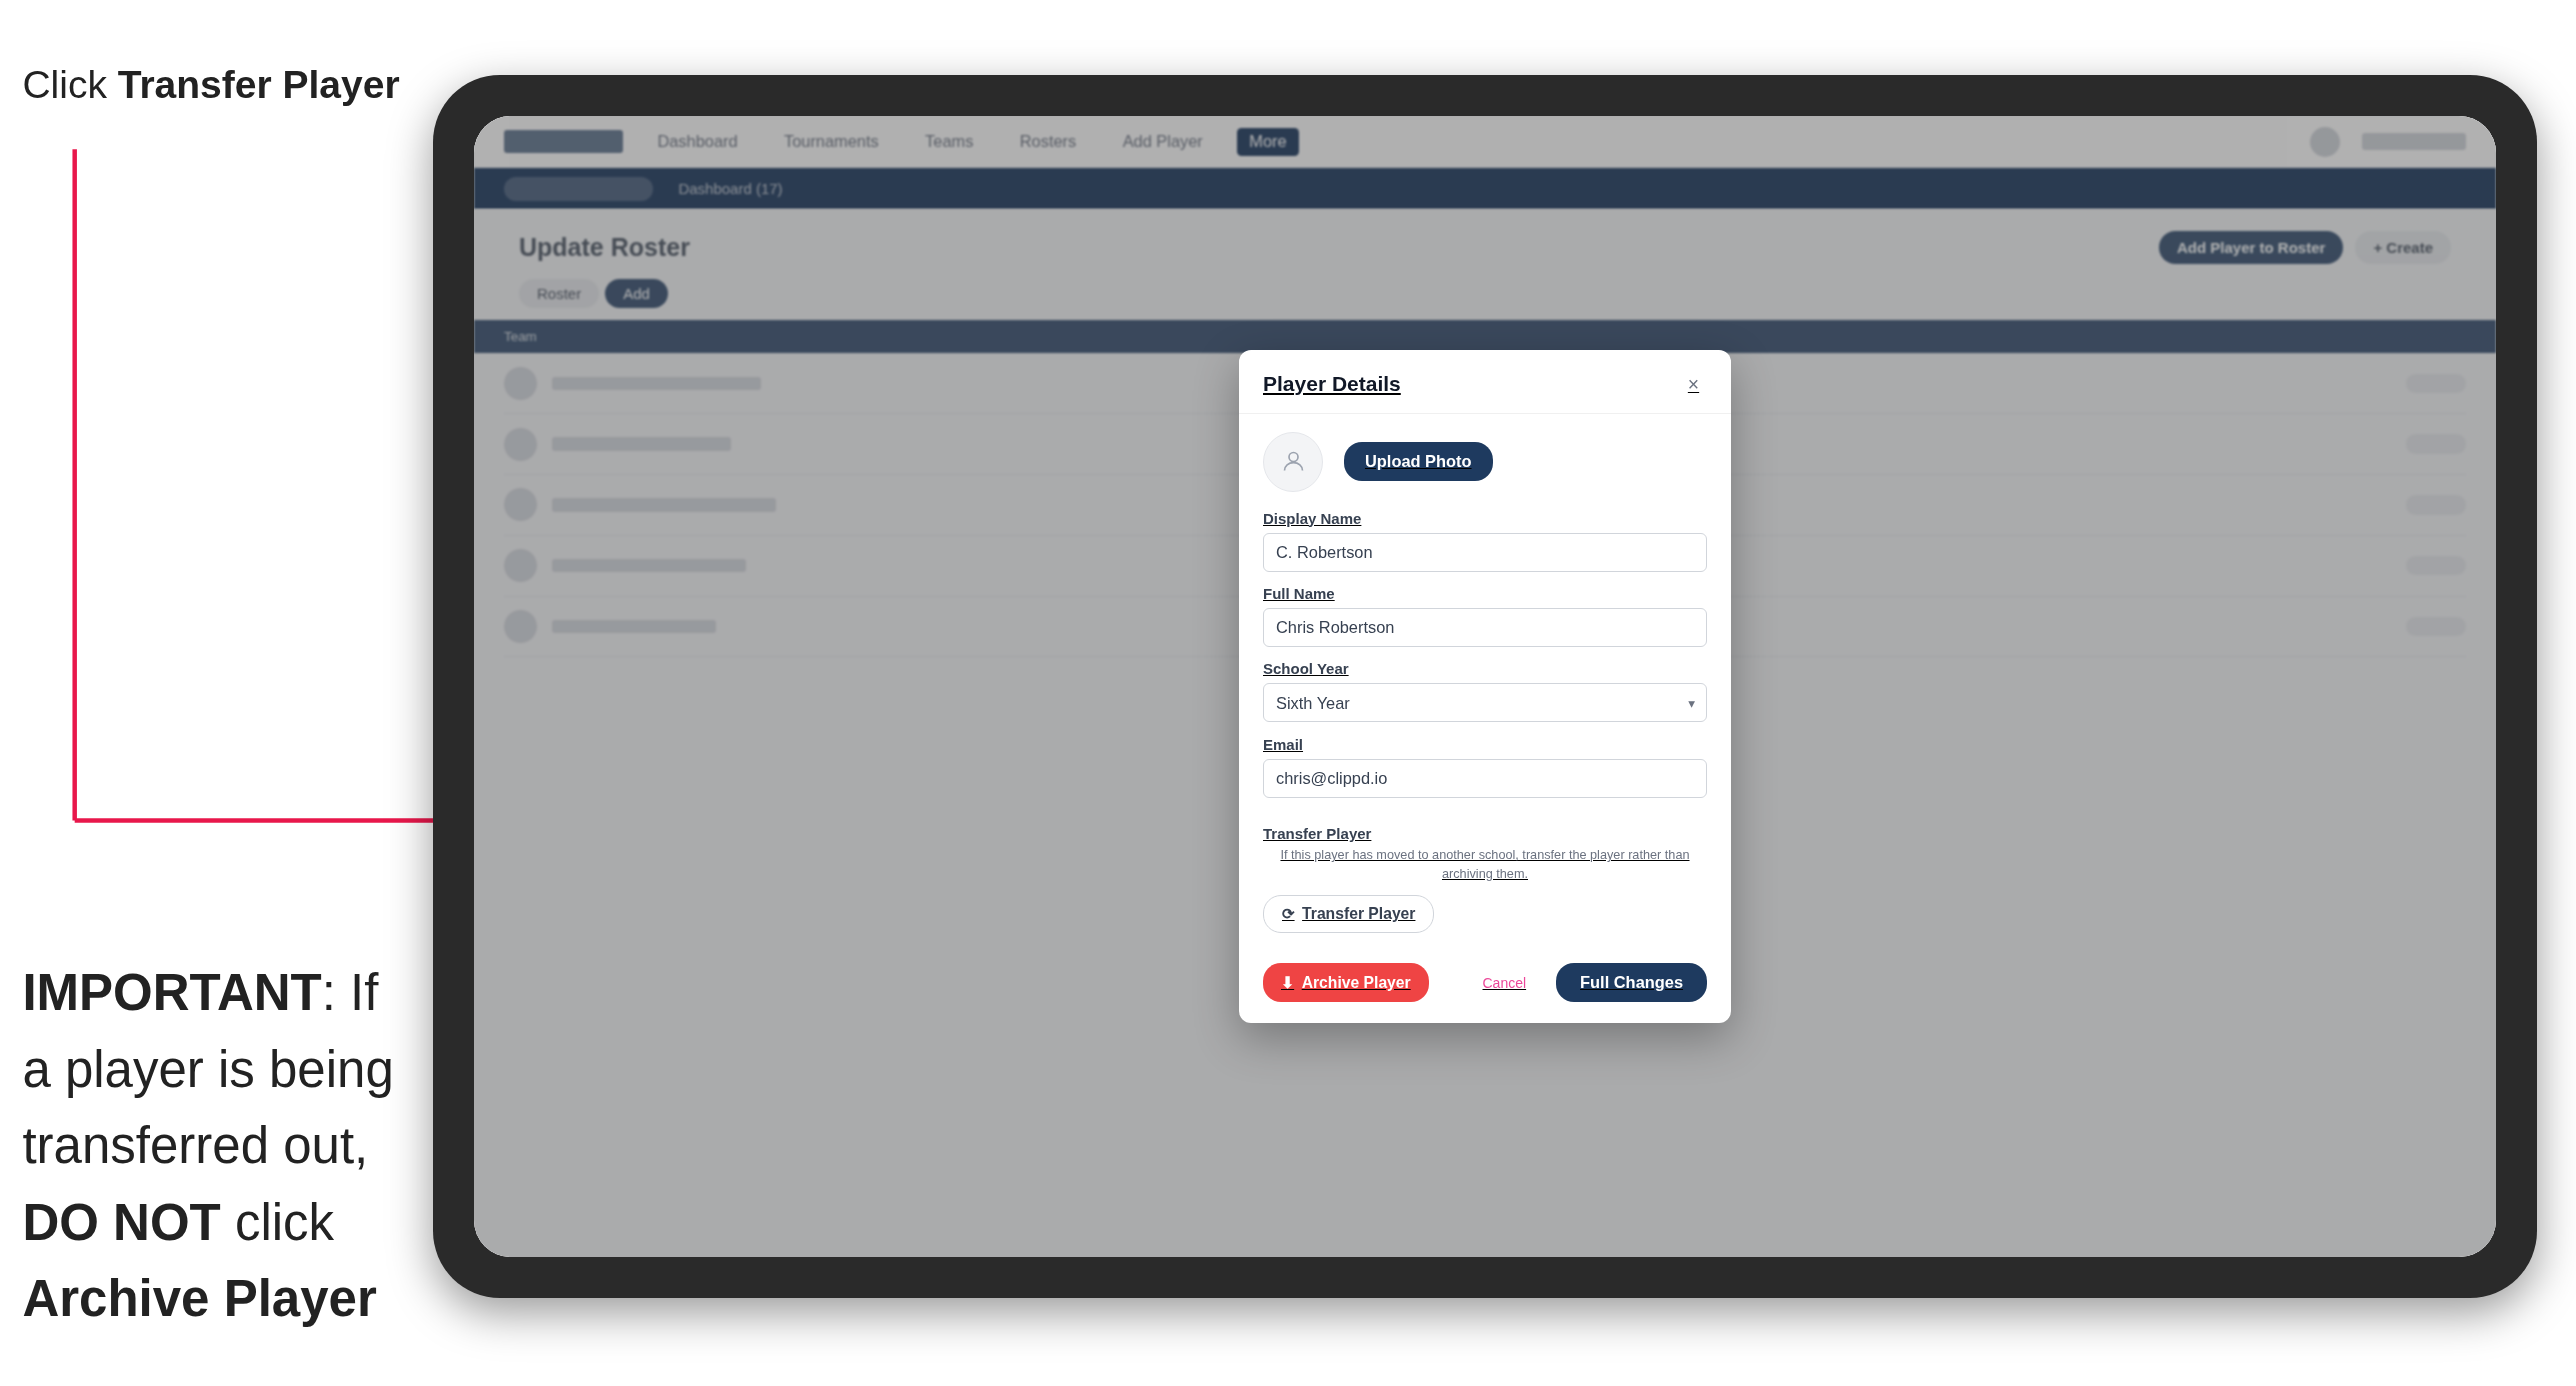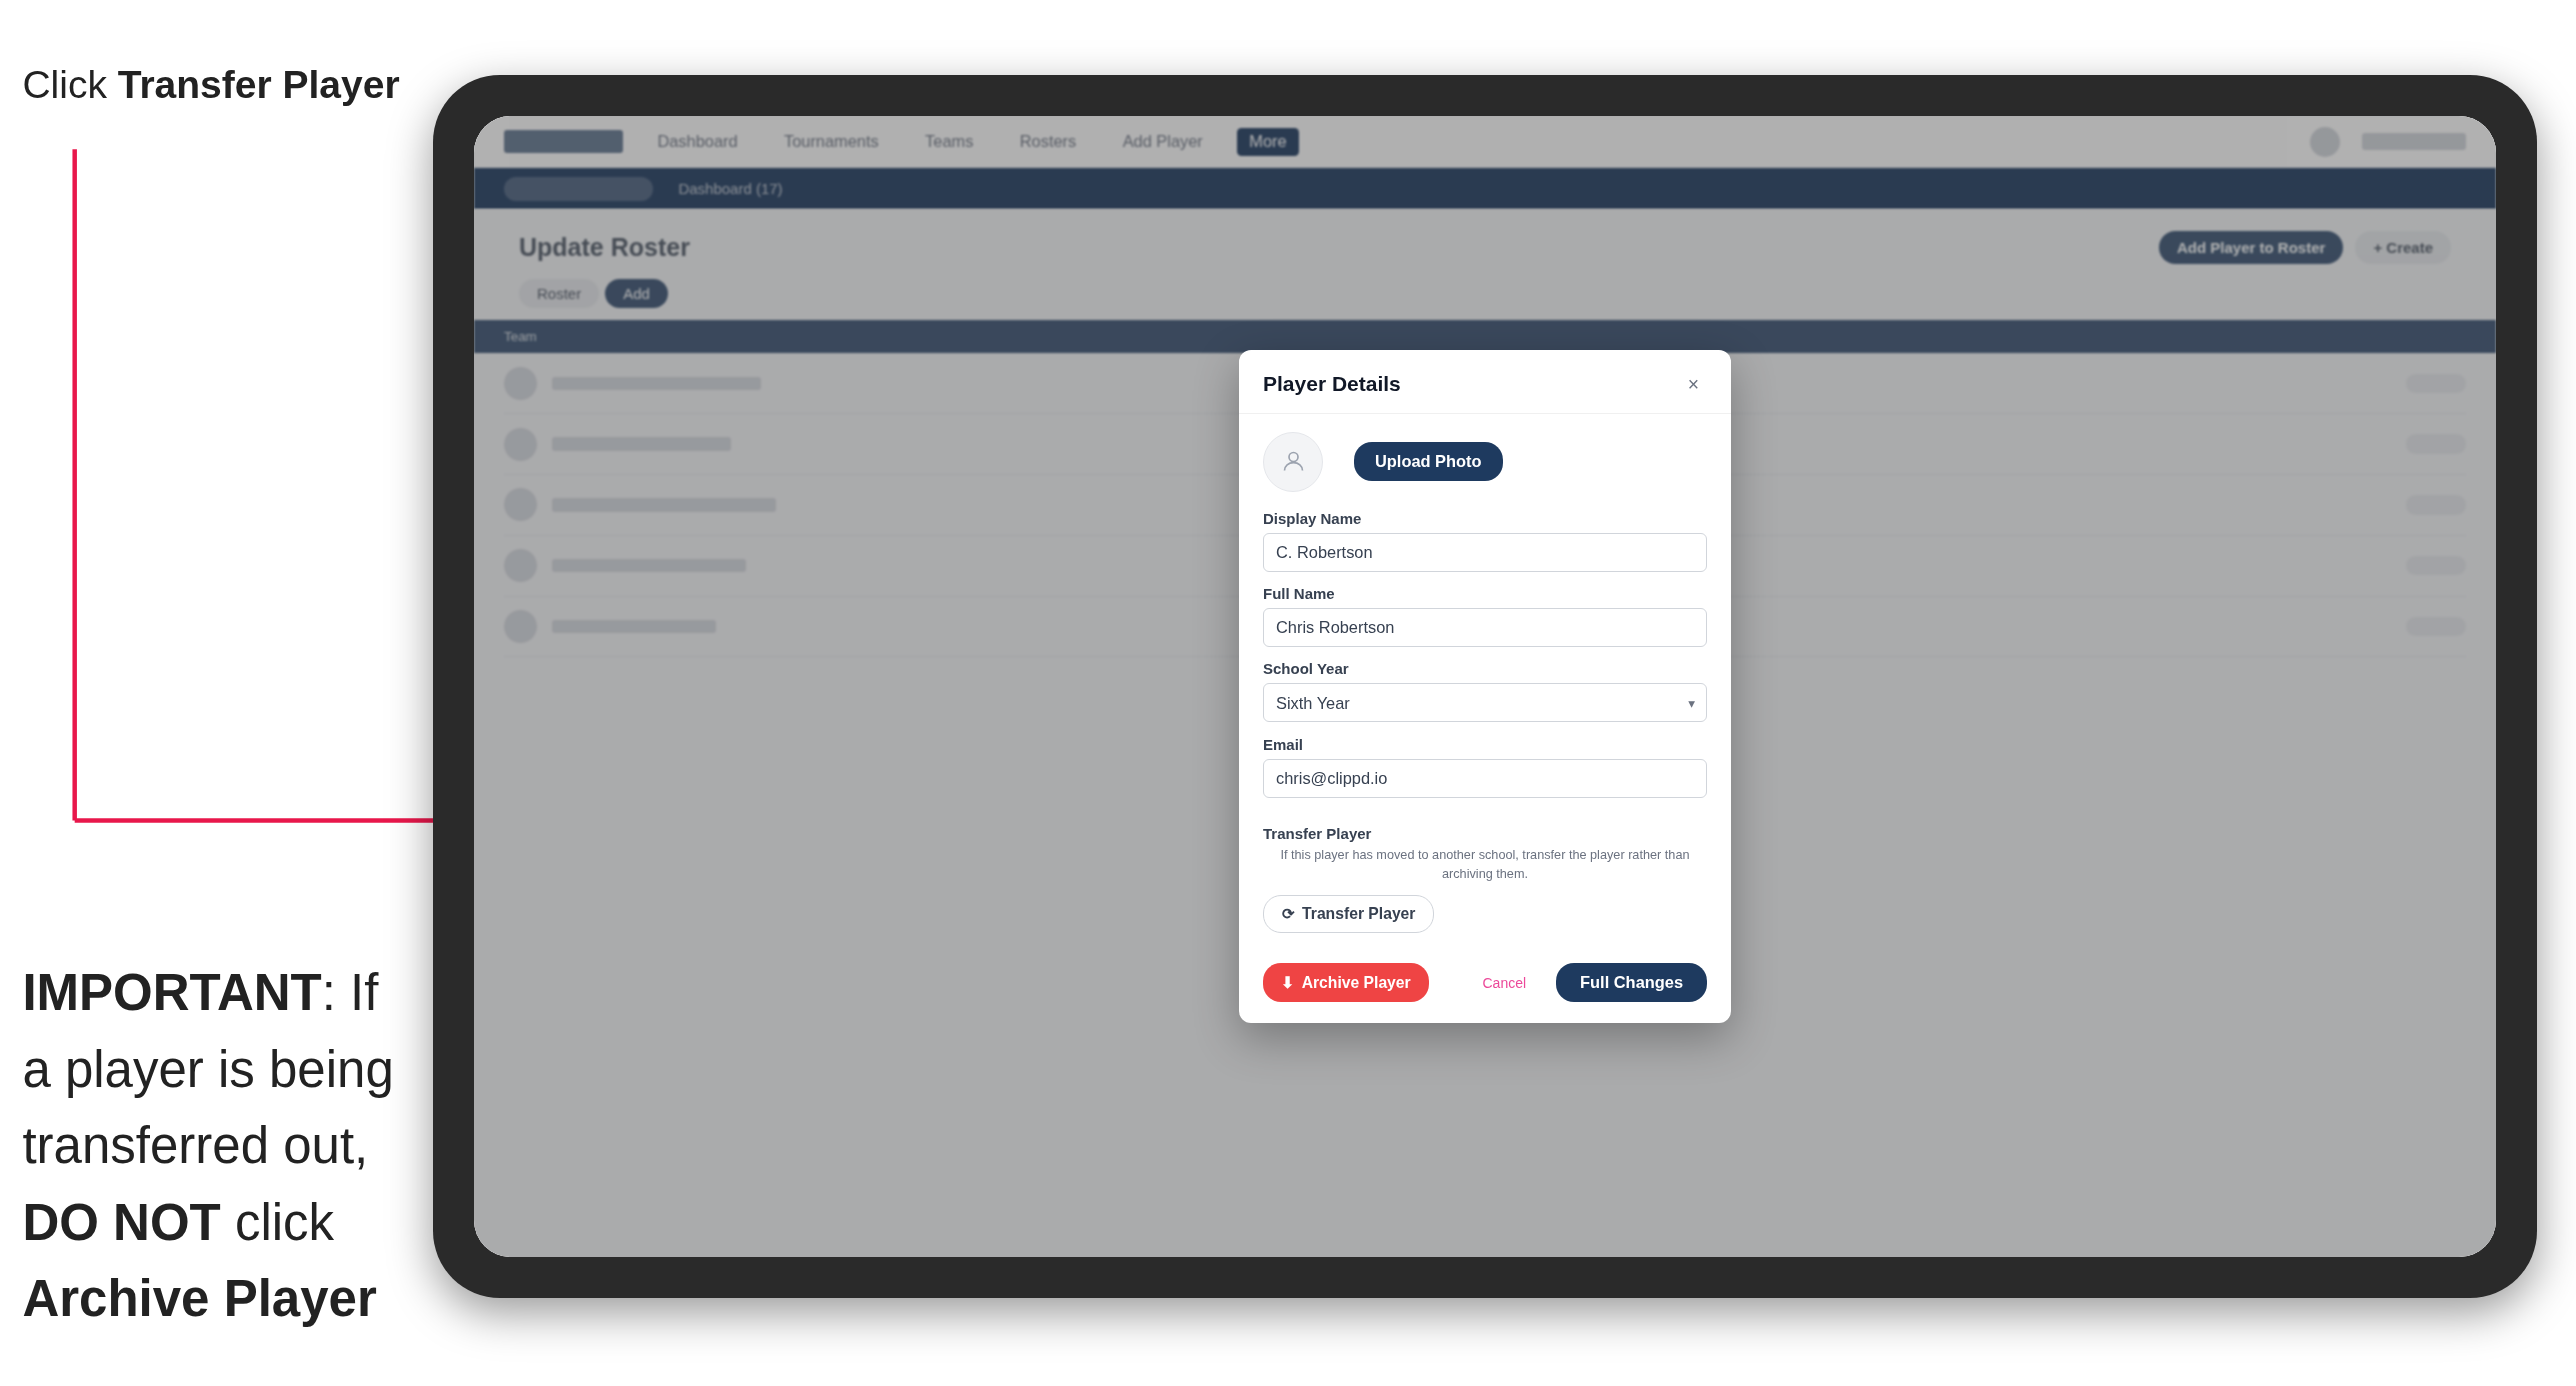--- a/index.html
+++ b/index.html
@@ -226,20 +226,21 @@
     }
 
     
     .modal {
       background: white;
       border-radius: 12px;
       width: 492px;
       padding: 0;
       box-shadow: 0 15px 45px rgba(0,0,0,0.3);
       position: relative;
+      text-decoration: underline;
     }
 
     .modal-header {
       display: flex;
       align-items: center;
       justify-content: space-between;
       padding: 21px 24px 15px;
       border-bottom: 0.7px solid #f0f0f0;
     }
 
@@ -264,21 +265,21 @@
     }
 
     .modal-body {
       padding: 18px 24px;
     }
 
     
     .photo-row {
       display: flex;
       align-items: center;
-      gap: 31px;
+      gap: 21px;
       margin-bottom: 18px;
     }
 
     .photo-placeholder {
       width: 60px;
       height: 60px;
       border-radius: 50%;
       background: #f3f4f6;
       border: 1.5px solid #e5e7eb;
       display: flex;

